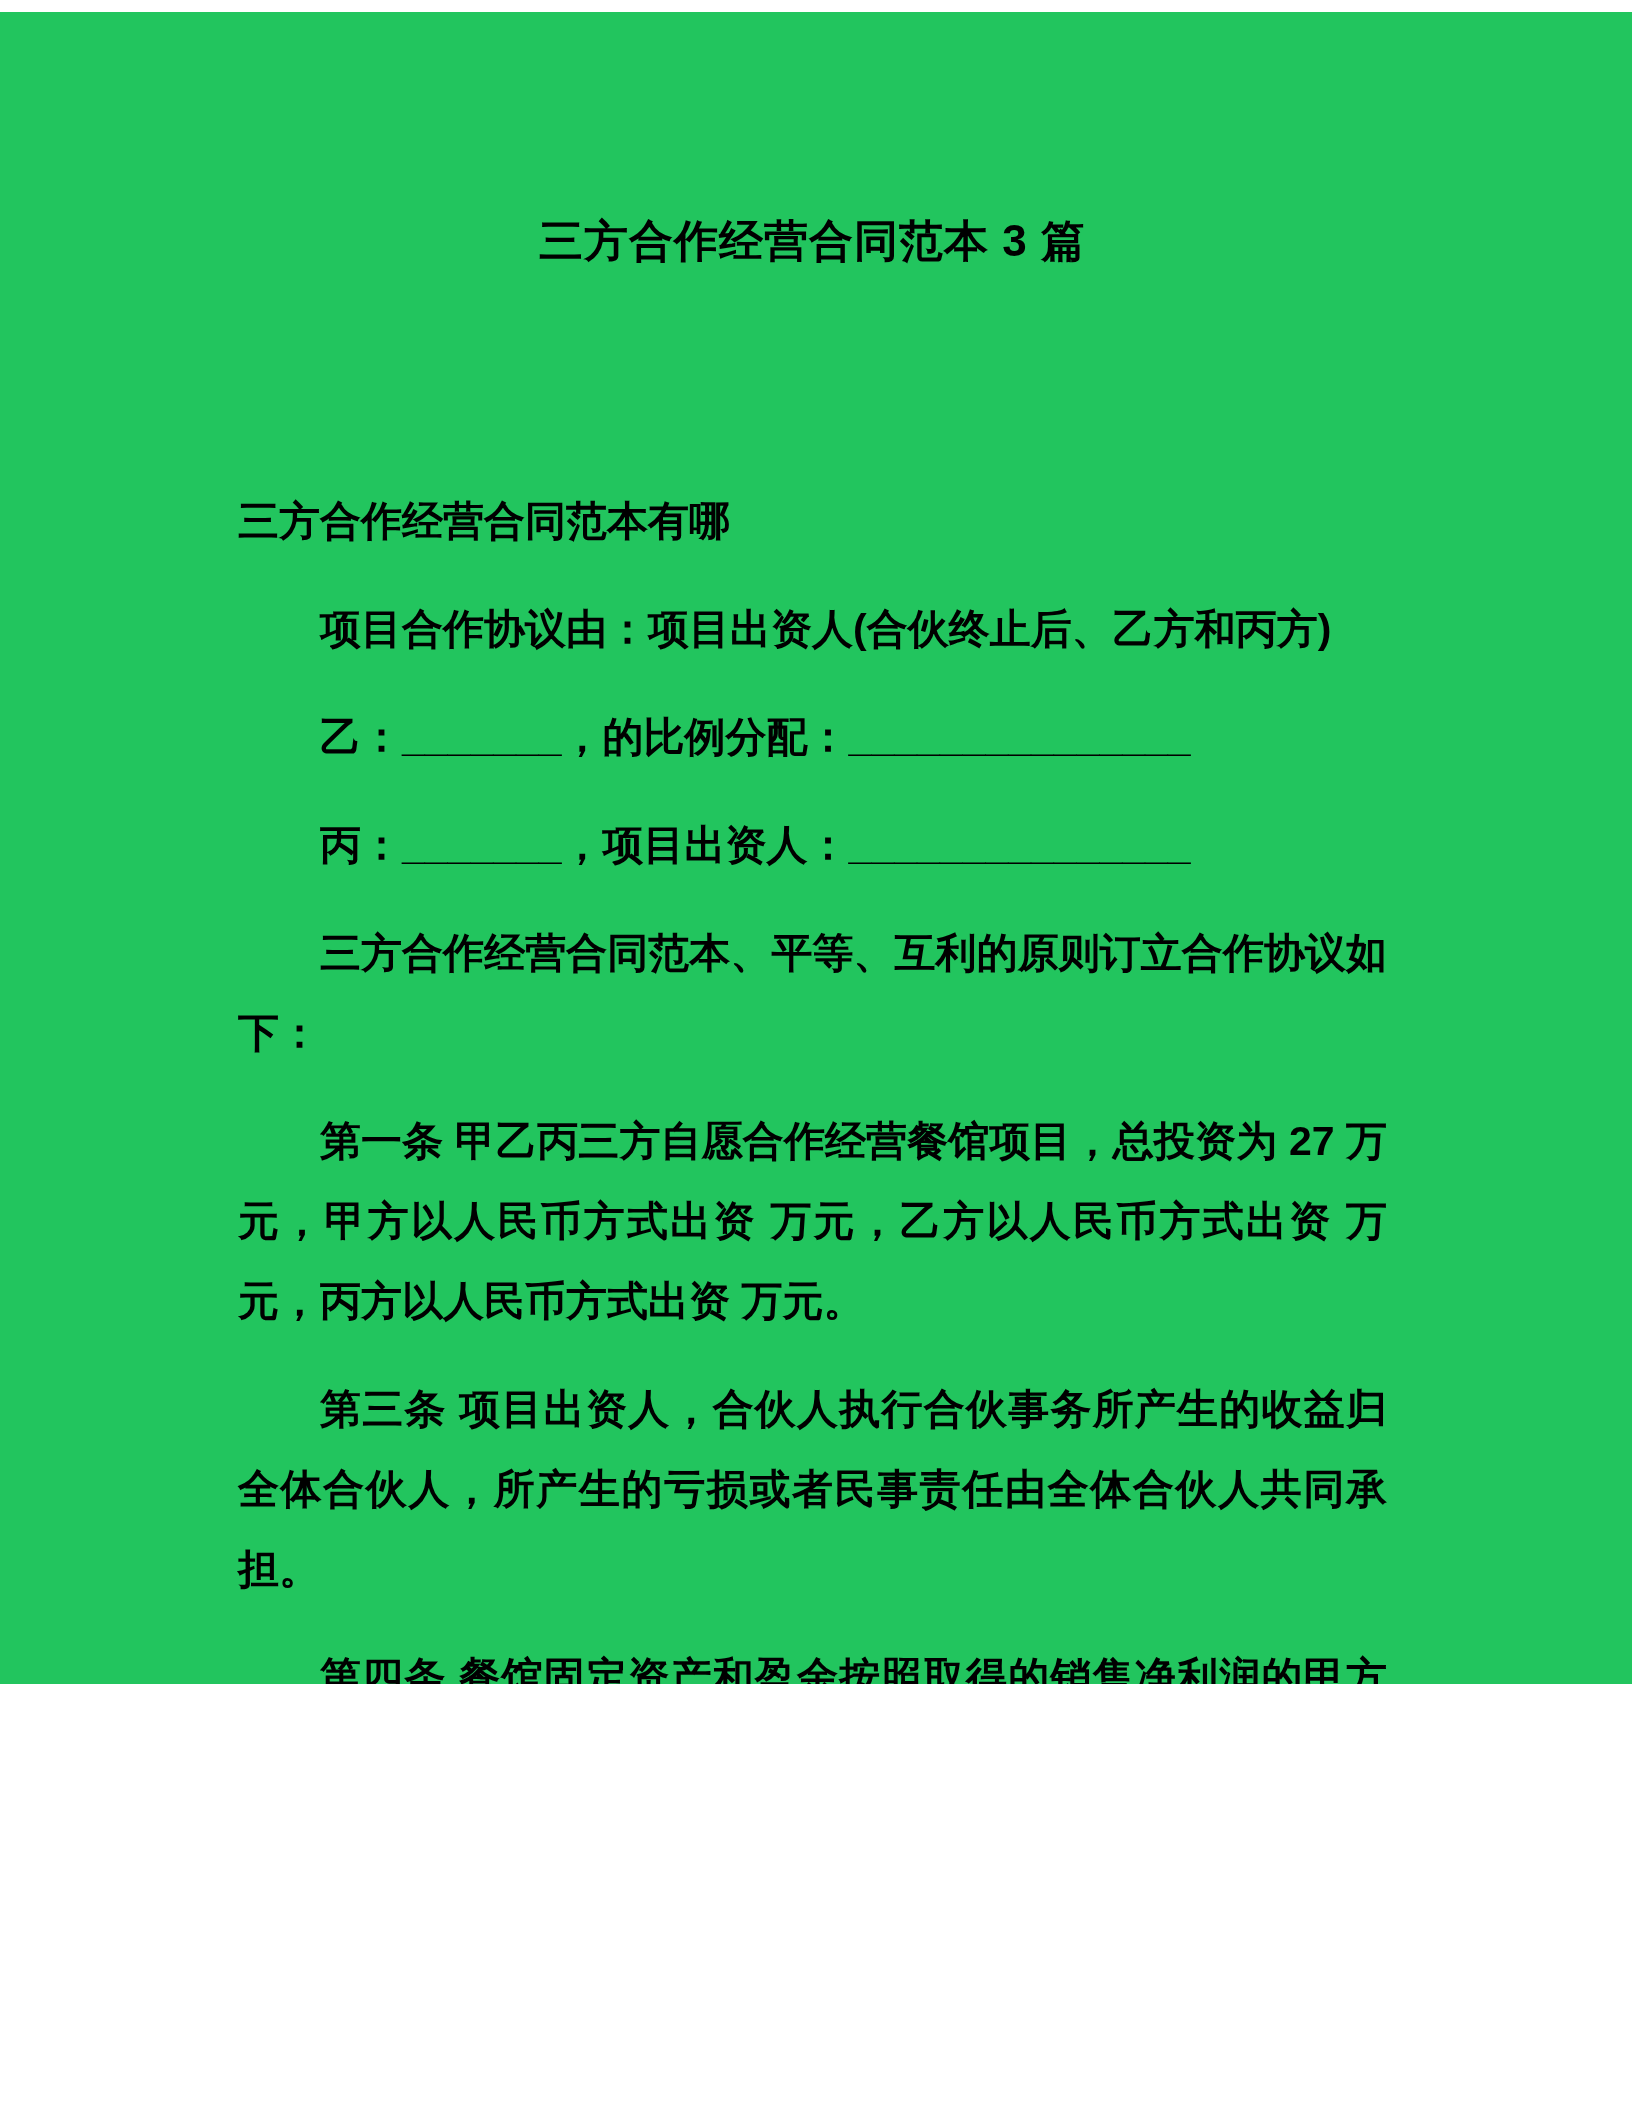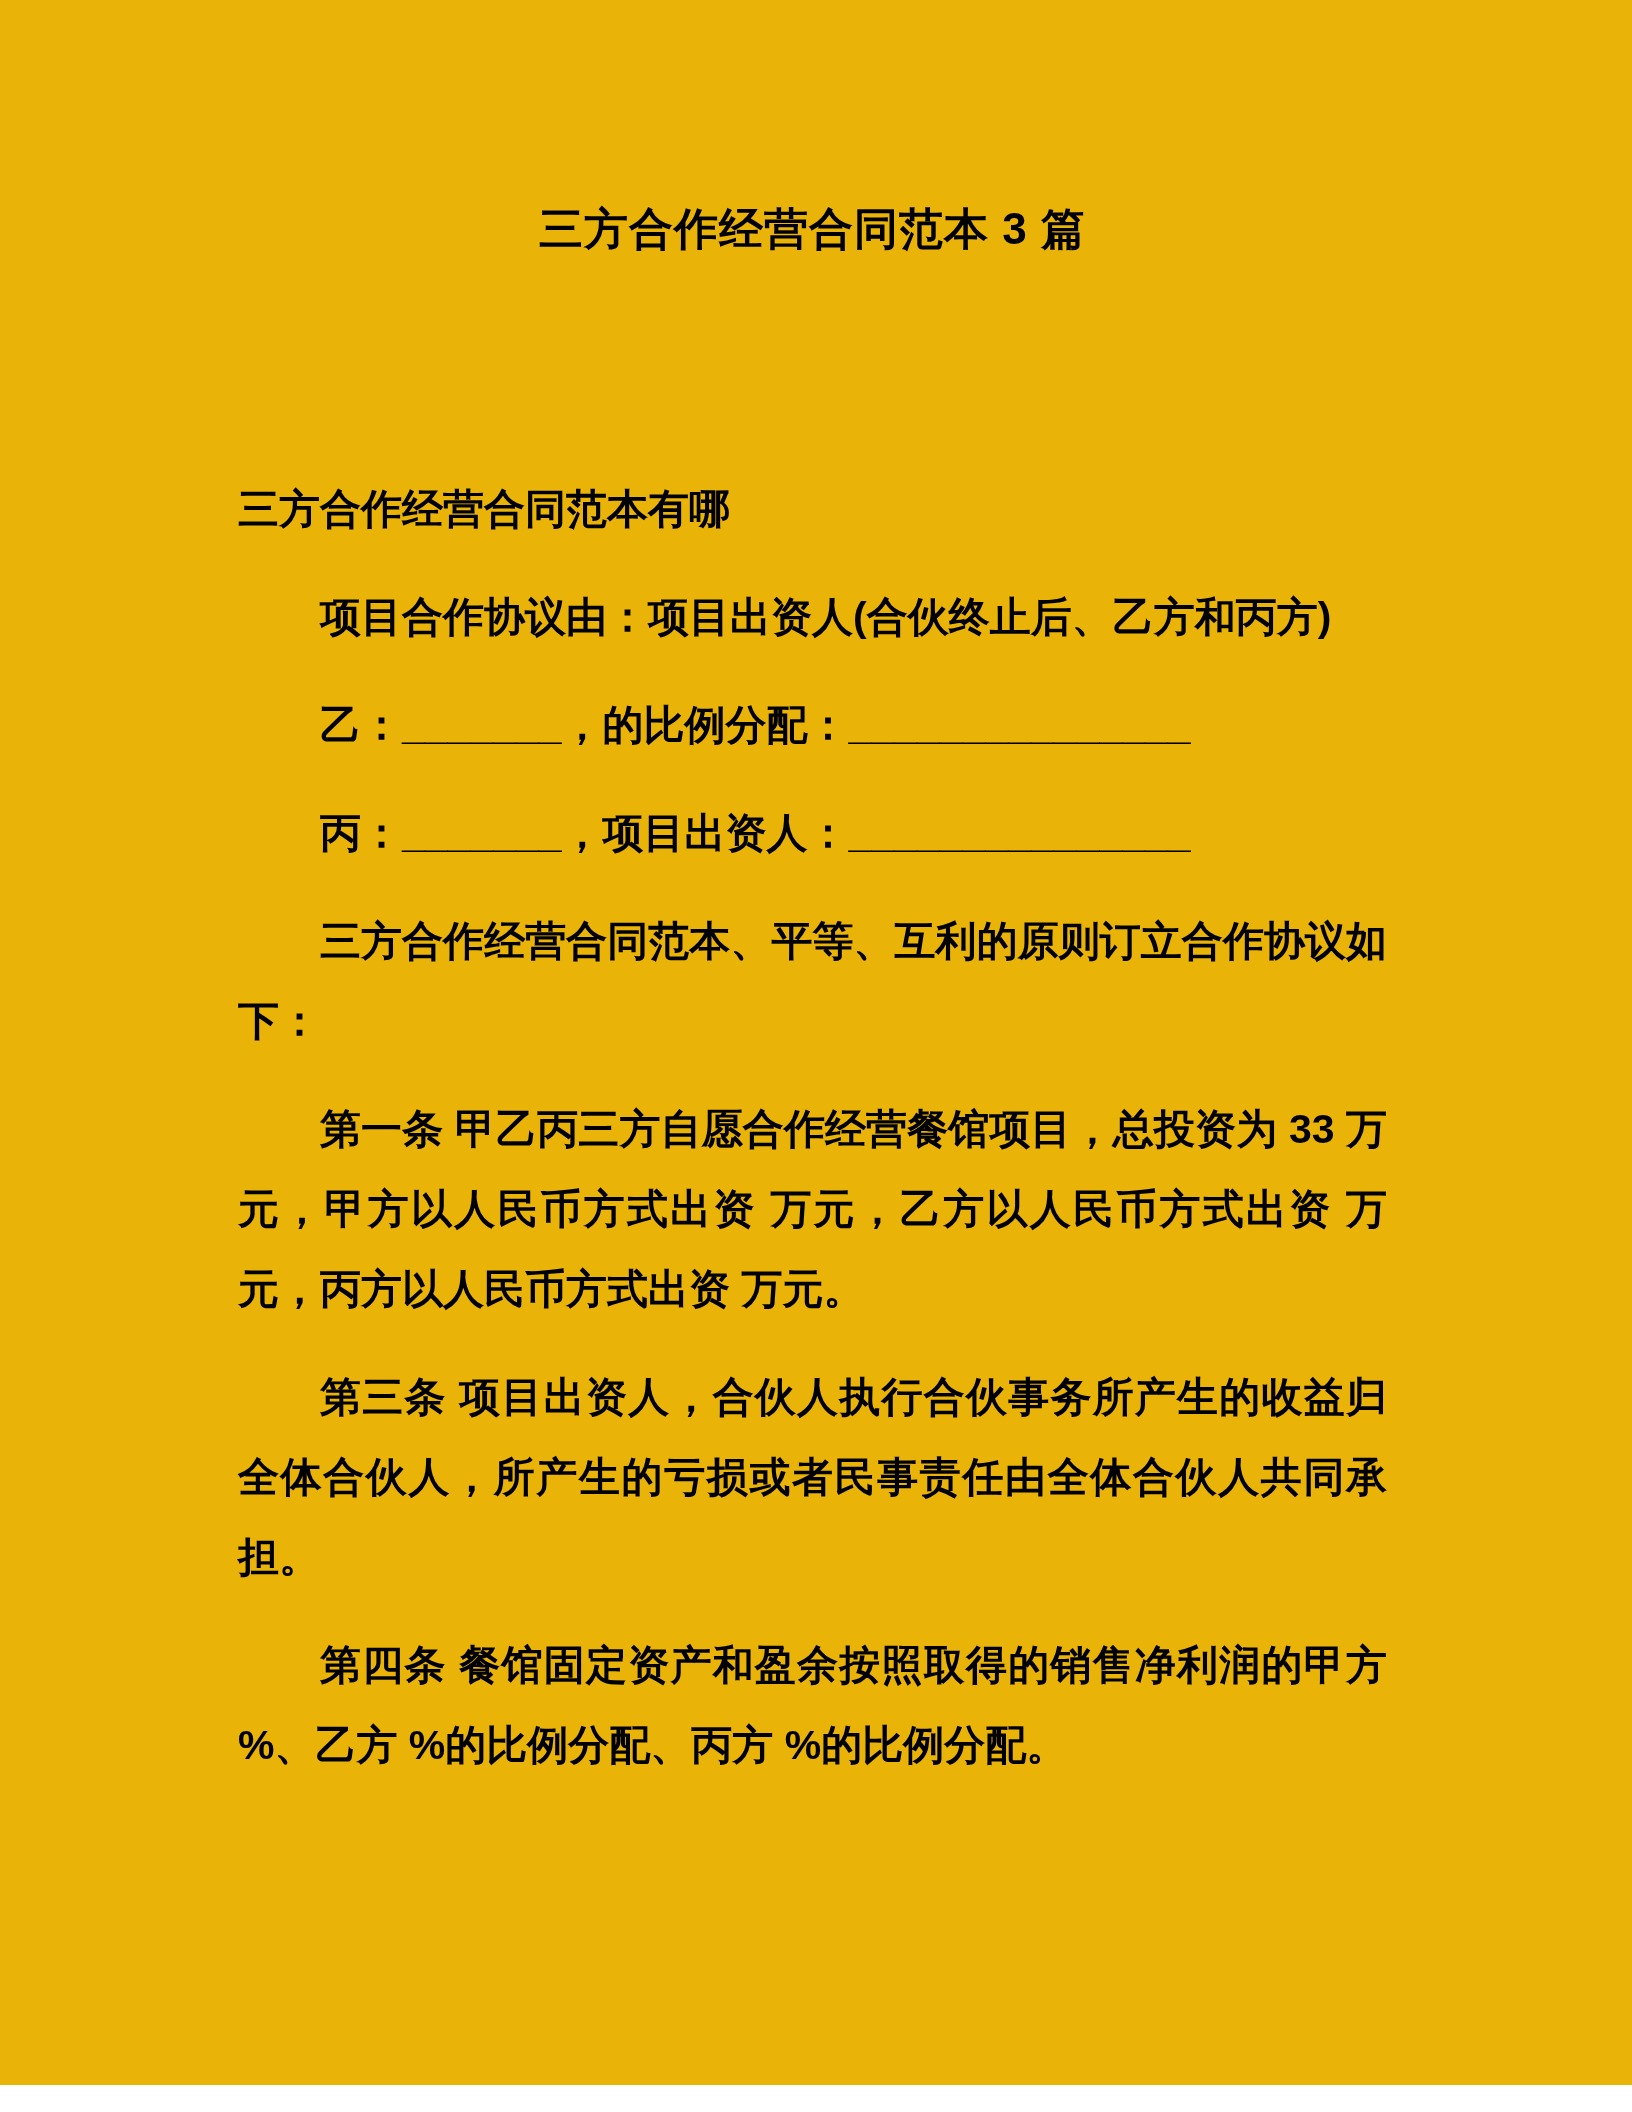--- a/index.html
+++ b/index.html
@@ -3,23 +3,23 @@
 <meta charset="utf-8">
 <style>
   html, body {
     margin: 0;
     padding: 0;
     background: #ffffff;
   }
   .page {
     position: relative;
     width: 1632px;
-    height: 2085px;
-    margin: 0 auto;
-    background: #eab308;
+    height: 1672px;
+    margin: 12px auto;
+    background: #22c55e;
     box-sizing: border-box;
     padding: 200px 245px 0 238px;
     font-family: "Liberation Sans", "DejaVu Sans", sans-serif;
     color: #000000;
     overflow: hidden;
   }
   .doc-title {
     font-size: 44px;
     font-weight: 700;
     text-align: center;
@@ -53,20 +53,20 @@
 
   <p class="para indent">项目合作协议由：项目出资人(合伙终止后、乙方和丙方)</p>
 
 
   <p class="para indent">乙：_______，的比例分配：_______________</p>
 
   <p class="para indent">丙：_______，项目出资人：_______________</p>
 
   <p class="para indent">三方合作经营合同范本、平等、互利的原则订立合作协议如下：</p>
 
-  <p class="para indent">第一条 甲乙丙三方自愿合作经营餐馆项目，总投资为 33 万元，甲方以人民币方式出资 万元，乙方以人民币方式出资 万元，丙方以人民币方式出资 万元。</p>
+  <p class="para indent">第一条 甲乙丙三方自愿合作经营餐馆项目，总投资为 27 万元，甲方以人民币方式出资 万元，乙方以人民币方式出资 万元，丙方以人民币方式出资 万元。</p>
 
 
   <p class="para indent">第三条 项目出资人，合伙人执行合伙事务所产生的收益归全体合伙人，所产生的亏损或者民事责任由全体合伙人共同承担。</p>
 
   <p class="para indent">第四条 餐馆固定资产和盈余按照取得的销售净利润的甲方 %、乙方 %的比例分配、丙方 %的比例分配。</p>
 
 </div>
 
 </body></html>

